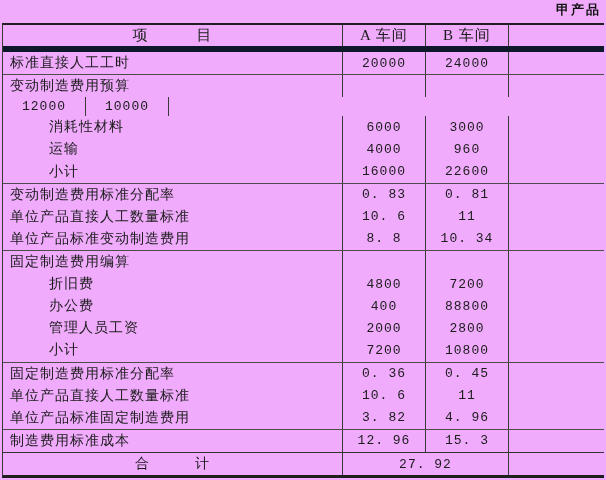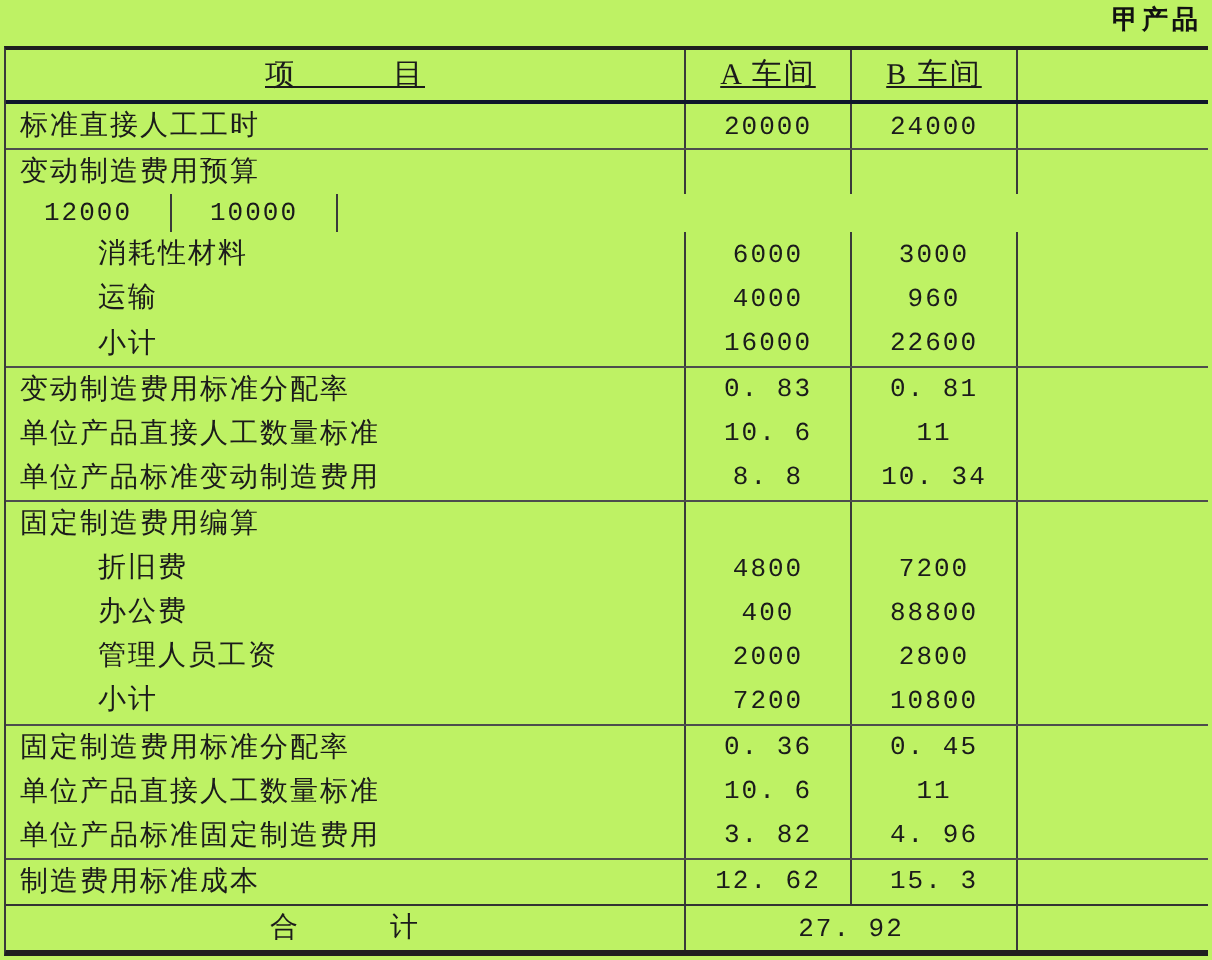--- a/index.html
+++ b/index.html
@@ -7,21 +7,21 @@
   body {
     font-family: "Liberation Serif", "DejaVu Serif", serif;
     background: #fbfbf9;
     color: #1b1b1b;
     overflow: hidden;
   }
   .page {
     position: relative;
     width: 606px;
     height: 480px;
-    background: #bef264;
+    background: #f0abfc;
   }
   .product-label {
     position: absolute;
     top: 1px;
     right: 5px;
     font-size: 13px;
     font-weight: bold;
     letter-spacing: 2px;
     color: #111;
   }
@@ -36,21 +36,21 @@
     border-left: 1px solid #3a3a3a;
     display: flex;
     flex-direction: column;
   }
   .row {
     display: flex;
     flex: 1 1 auto;
     min-height: 0;
     align-items: center;
   }
-  .row.header { flex: 0 0 27px; border-bottom: 2px solid #0f172a; text-decoration: underline; }
+  .row.header { flex: 0 0 27px; border-bottom: 6px solid #0f172a; }
   .row.sep { border-bottom: 1px solid #4d4d4d; }
   .row.sep-dark { border-bottom: 1px solid #333; align-items: flex-end; }
   .cell {
     height: 100%;
     display: flex;
     align-items: center;
     overflow: hidden;
     white-space: nowrap;
   }
   .c1 { width: 340px; border-right: 1px solid #3a3a3a; padding-left: 7px; }
@@ -193,21 +193,21 @@
 
     <div class="row sep">
       <div class="cell c1 label">单位产品标准固定制造费用</div>
       <div class="cell c2 num">3. 82</div>
       <div class="cell c3 num">4. 96</div>
       <div class="cell c4"></div>
     </div>
 
     <div class="row sep-dark">
       <div class="cell c1 label">制造费用标准成本</div>
-      <div class="cell c2 num">12. 62</div>
+      <div class="cell c2 num">12. 96</div>
       <div class="cell c3 num">15. 3</div>
       <div class="cell c4"></div>
     </div>
 
     <div class="row">
       <div class="cell c1 center label">合　　　计</div>
       <div class="cell merged num">27. 92</div>
       <div class="cell c4"></div>
     </div>
 

